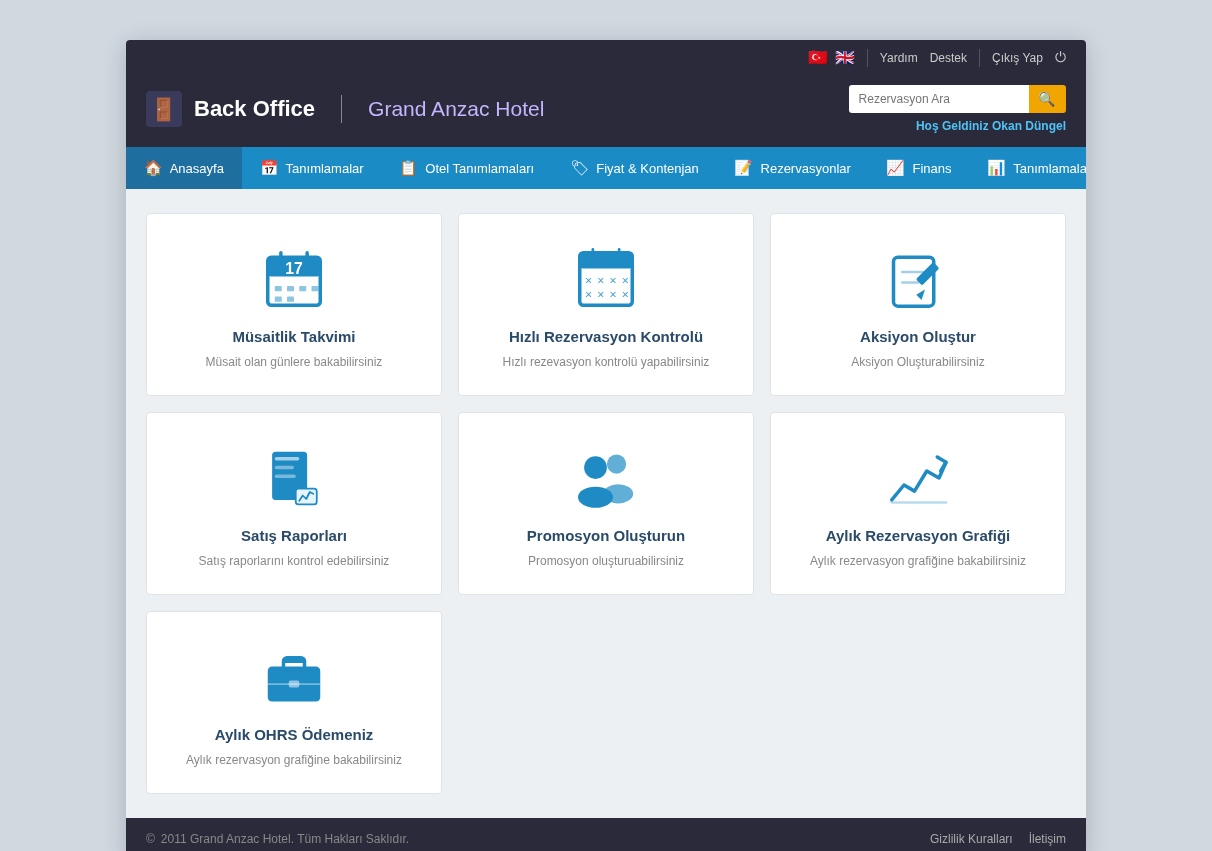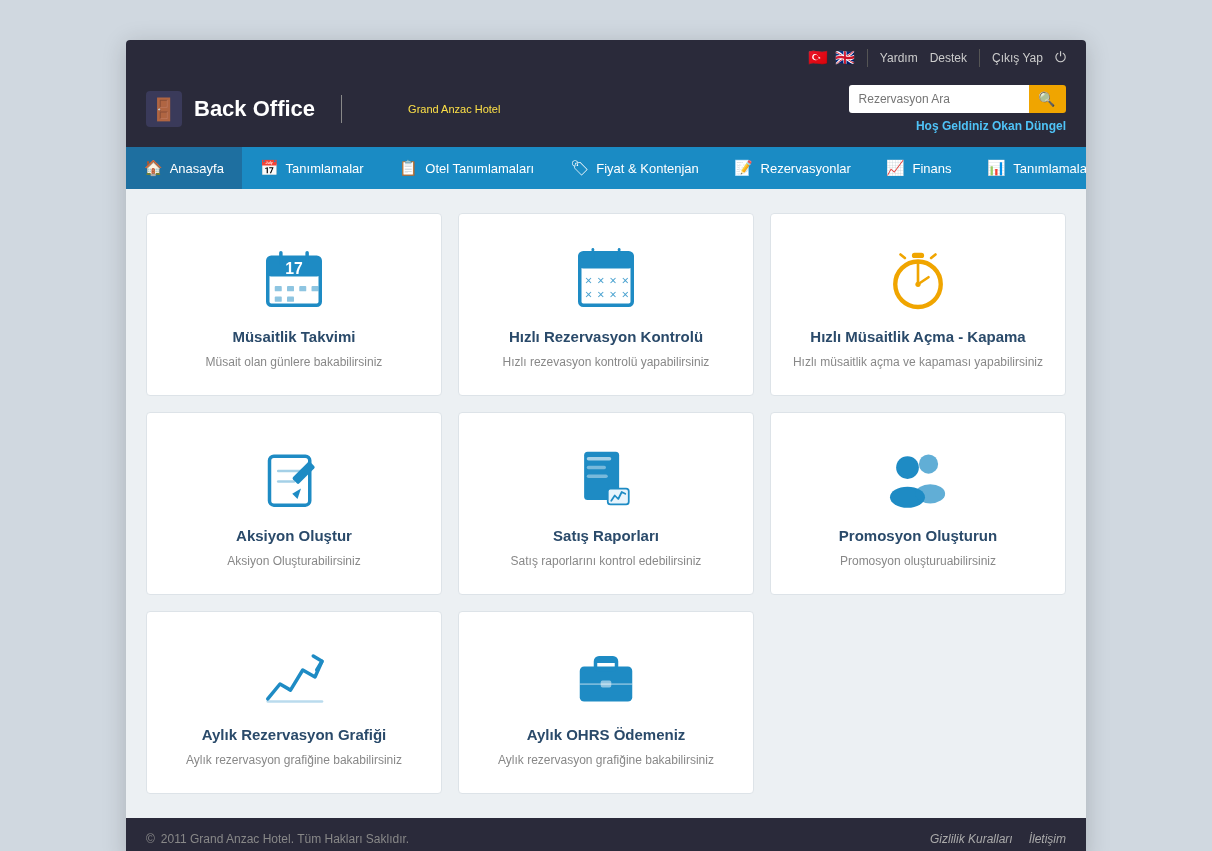--- a/index.html
+++ b/index.html
@@ -77,23 +77,22 @@
     .brand-text span {
       font-weight: 700;
     }
     .brand-divider {
       width: 1px;
       height: 28px;
       background: #888;
       margin: 0 14px;
     }
     .hotel-name {
-      color: #fde047;
-      font-size: 11px;
-      margin-left: 40px;
+      color: #c4b5fd;
+      font-size: 21px;
     }
     .header-right {
       display: flex;
       flex-direction: column;
       align-items: flex-end;
       gap: 6px;
     }
     .search-bar {
       display: flex;
       gap: 0;
@@ -194,21 +193,20 @@
     .footer-copy {
       color: #888;
       font-size: 12px;
       display: flex;
       align-items: center;
       gap: 6px;
     }
     .footer-links {
       display: flex;
       gap: 16px;
-      font-style: italic;
     }
     .footer-link {
       color: #aaa;
       font-size: 12px;
       cursor: pointer;
     }
   </style>
 </head>
 <body>
 
@@ -317,33 +315,20 @@
           <text x="62" y="46" text-anchor="middle" font-size="11" fill="#1e8bc4" opacity="0.8">✕</text>
           <text x="20" y="62" text-anchor="middle" font-size="11" fill="#1e8bc4" opacity="0.8">✕</text>
           <text x="34" y="62" text-anchor="middle" font-size="11" fill="#1e8bc4" opacity="0.8">✕</text>
           <text x="48" y="62" text-anchor="middle" font-size="11" fill="#1e8bc4" opacity="0.8">✕</text>
           <text x="62" y="62" text-anchor="middle" font-size="11" fill="#1e8bc4" opacity="0.8">✕</text>
         </svg>
         <div class="card-title">Hızlı Rezervasyon Kontrolü</div>
         <div class="card-desc">Hızlı rezevasyon kontrolü yapabilirsiniz</div>
       </div>
 
-      <div class="card">
-        <svg class="svg-icon" viewBox="0 0 80 80">
-          <circle cx="40" cy="46" r="26" fill="none" stroke="#f0a500" stroke-width="5"></circle>
-          <line x1="40" y1="20" x2="40" y2="46" stroke="#f0a500" stroke-width="3" stroke-linecap="round"></line>
-          <line x1="40" y1="46" x2="52" y2="38" stroke="#f0a500" stroke-width="3" stroke-linecap="round"></line>
-          <circle cx="40" cy="46" r="3" fill="#f0a500"></circle>
-          <rect x="33" y="10" width="14" height="6" rx="3" fill="#f0a500"></rect>
-          <line x1="55" y1="16" x2="60" y2="12" stroke="#f0a500" stroke-width="3" stroke-linecap="round"></line>
-          <line x1="25" y1="16" x2="20" y2="12" stroke="#f0a500" stroke-width="3" stroke-linecap="round"></line>
-        </svg>
-        <div class="card-title">Hızlı Müsaitlik Açma - Kapama</div>
-        <div class="card-desc">Hızlı müsaitlik açma ve kapaması yapabilirsiniz</div>
-      </div>
 
       <div class="card">
         <svg class="svg-icon" viewBox="0 0 80 80">
           <rect x="12" y="15" width="46" height="56" rx="5" fill="none" stroke="#1e8bc4" stroke-width="4"></rect>
           <line x1="22" y1="32" x2="48" y2="32" stroke="#1e8bc4" stroke-width="3" stroke-linecap="round" opacity="0.4"></line>
           <line x1="22" y1="44" x2="40" y2="44" stroke="#1e8bc4" stroke-width="3" stroke-linecap="round" opacity="0.4"></line>
 
           <rect x="46" y="20" width="10" height="28" rx="2" transform="rotate(45 51 34)" fill="#1e8bc4"></rect>
           <polygon points="38,58 44,64 48,52" fill="#1e8bc4"></polygon>
         </svg>

